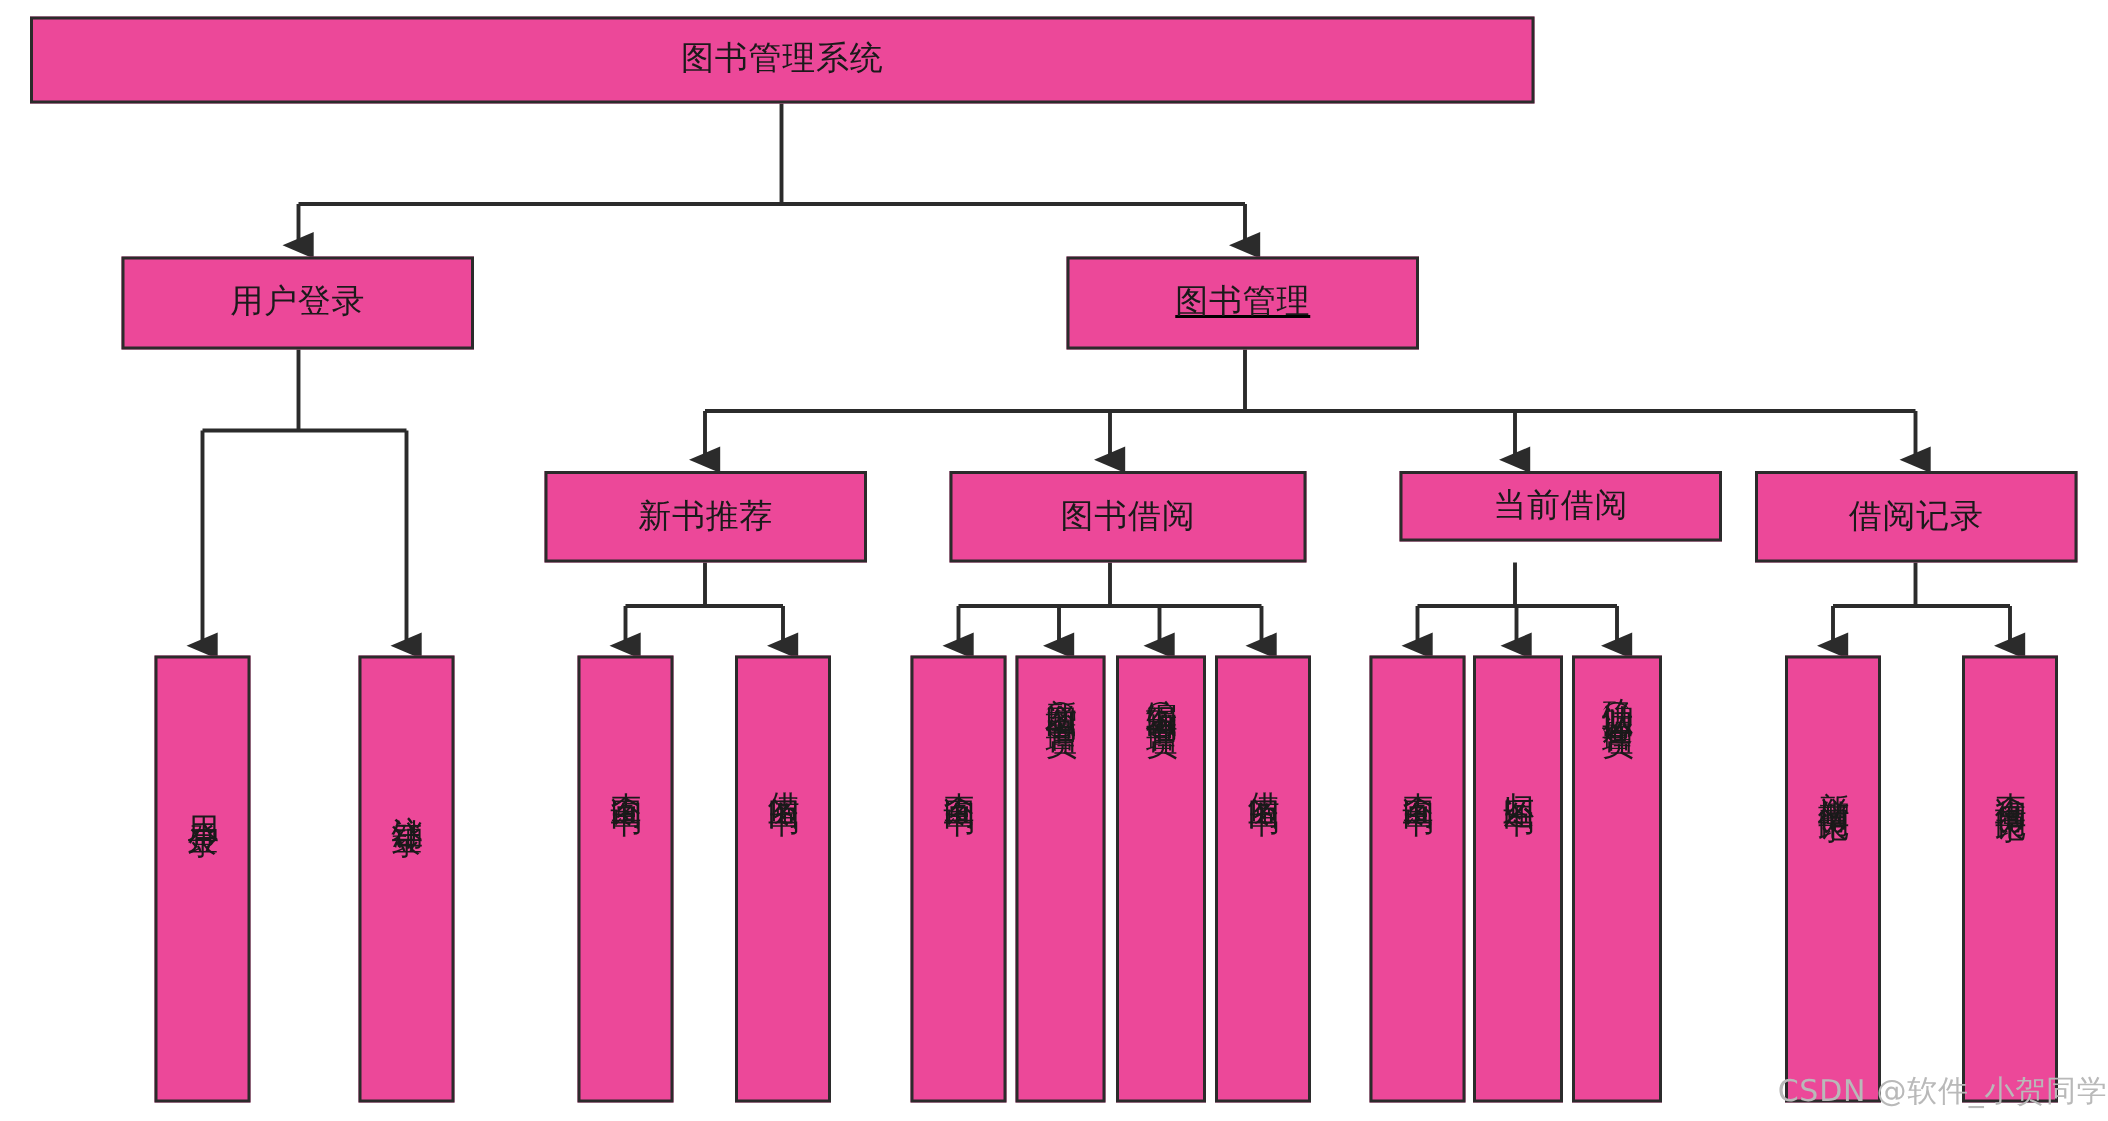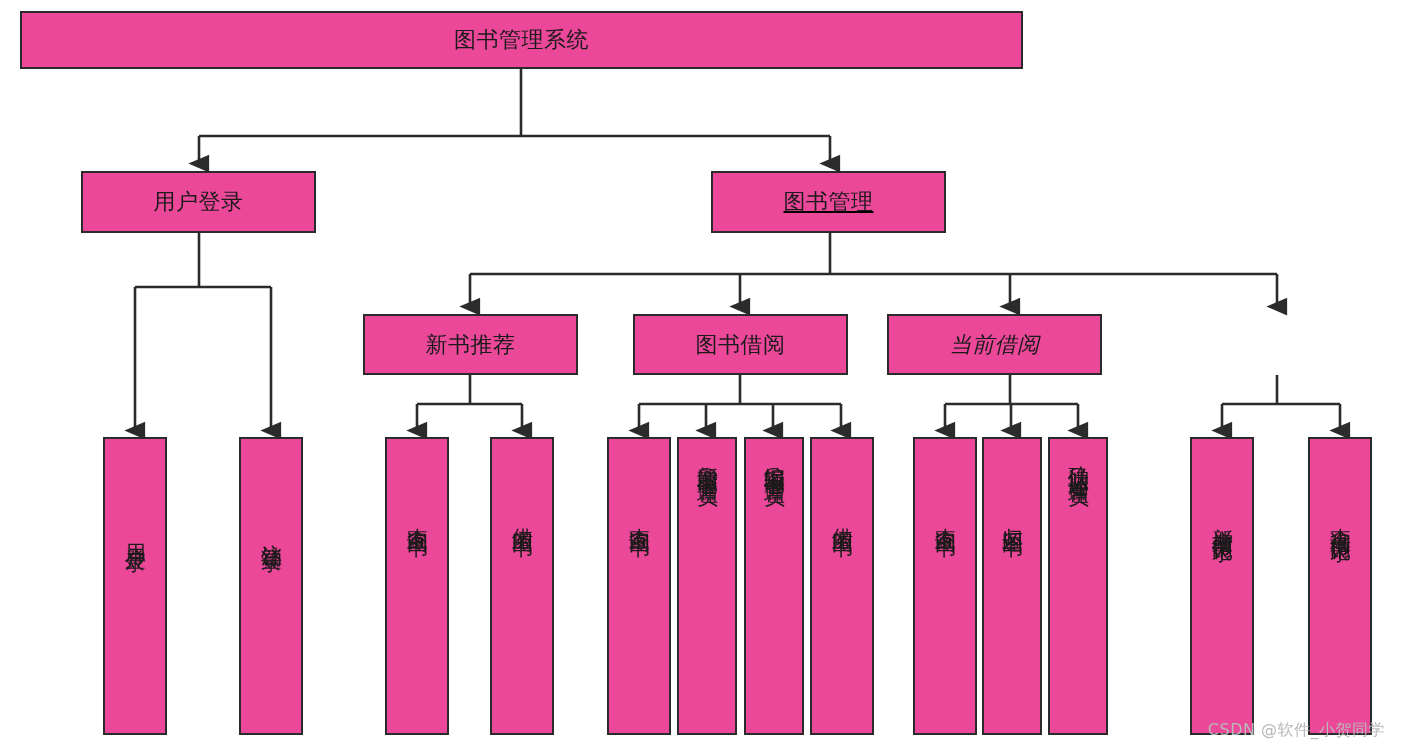--- a/index.html
+++ b/index.html
@@ -63,23 +63,23 @@
     padding-top: 0px;
   }
   .node.vert.mid .label {
     padding-top: 62px;
   }
   .node.vert.low .label {
     padding-top: 78px;
   }
   #watermark {
     position: absolute;
-    right: 20px;
+    right: 0;
     bottom: 6px;
-    font-size: 16px;
+    font-size: 20px;
     color: #b9b9b9;
     letter-spacing: 0.5px;
     white-space: nowrap;
   }
 </style>
 </head>
 <body>
 
 <div id="canvas">
 
@@ -141,25 +141,28 @@
   <div class="node horiz" style="left:81px; top:171px; width:235px; height:62px;">
     <span class="label">用户登录</span>
   </div>
   <div class="node horiz" style="left:711px; top:171px; width:235px; height:62px;text-decoration:underline;">
     <span class="label">图书管理</span>
   </div>
 
   <div class="node horiz" style="left:363px; top:314px; width:215px; height:61px;">
     <span class="label">新书推荐</span>
   </div>
-  <div class="node horiz" style="left:633px; top:314px; width:215px; height:61px;">
+  <div class="node horiz" style="left:633px; top:314px; width:238px; height:61px;">
     <span class="label">图书借阅</span>
   </div>
-  <div class="node horiz" style="left:887px; top:314px; width:215px; height:61px;font-style:italic;">
+  <div class="node horiz" style="left:933px; top:314px; width:215px; height:47px;">
     <span class="label">当前借阅</span>
+  </div>
+  <div class="node horiz" style="left:1170px; top:314px; width:215px; height:61px;">
+    <span class="label">借阅记录</span>
   </div>
 
   <div class="node vert low" style="left:103px; top:437px; width:64px; height:298px;">
     <span class="label">用户登录</span>
   </div>
   <div class="node vert low" style="left:239px; top:437px; width:64px; height:298px;">
     <span class="label">注销登录</span>
   </div>
 
   <div class="node vert mid" style="left:385px; top:437px; width:64px; height:298px;">

